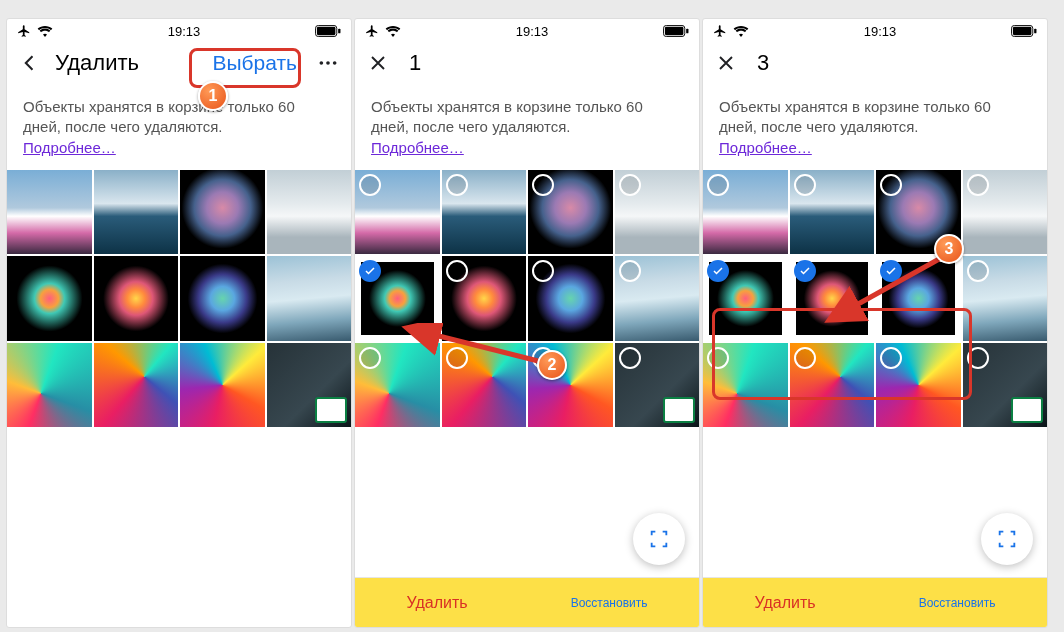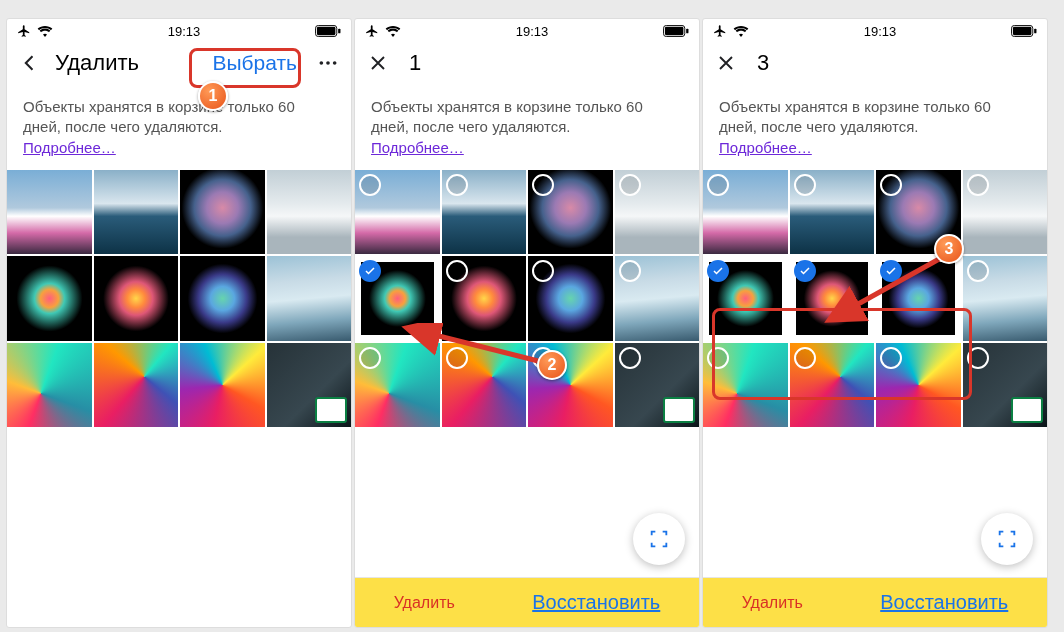--- a/index.html
+++ b/index.html
@@ -20,21 +20,21 @@
   .grid { display: grid; grid-template-columns: repeat(4,1fr); gap: 2px; }
   .cell { position: relative; aspect-ratio: 1/1; overflow: hidden; }
   .cell.shrunk { padding: 6px; background: #fff; }
   .thumb { width: 100%; height: 100%; }
   .check { position: absolute; top: 4px; left: 4px; width: 22px; height: 22px; border-radius: 50%; border: 2px solid #fff; background: rgba(0,0,0,0.1); display:flex; align-items:center; justify-content:center; }
   .check.on { background: #1a73e8; border-color: #1a73e8; }
   .check.on svg { display: block; }
   .check svg { display: none; }
   .botbar { position: absolute; bottom: 0; left: 0; right: 0; height: 50px; border-top: 1px solid #e5e5e5; background: #fde047; display: flex; align-items: center; justify-content: space-around; }
   .del-btn { color: #d93025; font-size: 16px; background: none; border: none; }
-  .res-btn { color: #1a73e8; font-size: 20px; background: none; border: none; text-decoration: underline; }
+  .res-btn { color: #1a73e8; font-size: 12px; background: none; border: none; }
   .fab { position: absolute; right: 14px; bottom: 62px; width: 52px; height: 52px; border-radius: 50%; background: #fff; box-shadow: 0 2px 8px rgba(0,0,0,0.25); display: flex; align-items: center; justify-content: center; }
   
   .hl { position: absolute; border: 3px solid #d9362a; border-radius: 8px; pointer-events: none; }
   .badge { position: absolute; width: 30px; height: 30px; border-radius: 50%; background: radial-gradient(circle at 35% 30%, #ff9a57, #e8541a); border: 2px solid #fff; box-shadow: 0 1px 3px rgba(0,0,0,0.4); color: #fff; font-weight: 700; font-size: 16px; display: flex; align-items: center; justify-content: center; z-index: 50; }
   .arrow { position: absolute; z-index: 40; }
   
   .t-mtn { background: linear-gradient(to bottom, #7aaed6 0%, #b0c9dd 45%, #fff 55%, #d46aa8 75%, #3a2940 100%); }
   .t-sea { background: linear-gradient(to bottom, #8ab0c8 0%, #d9e6ee 40%, #2a5c7a 55%, #0d3246 100%); }
   .t-flw { background: radial-gradient(circle at 50% 45%, #d88aa7 0%, #9b7ab3 25%, #45618c 45%, #000 65%); }
   .t-snow{ background: linear-gradient(to bottom, #c2cfd6 0%, #e4eaed 40%, #f5f7f8 55%, #a9b5bc 80%); }

